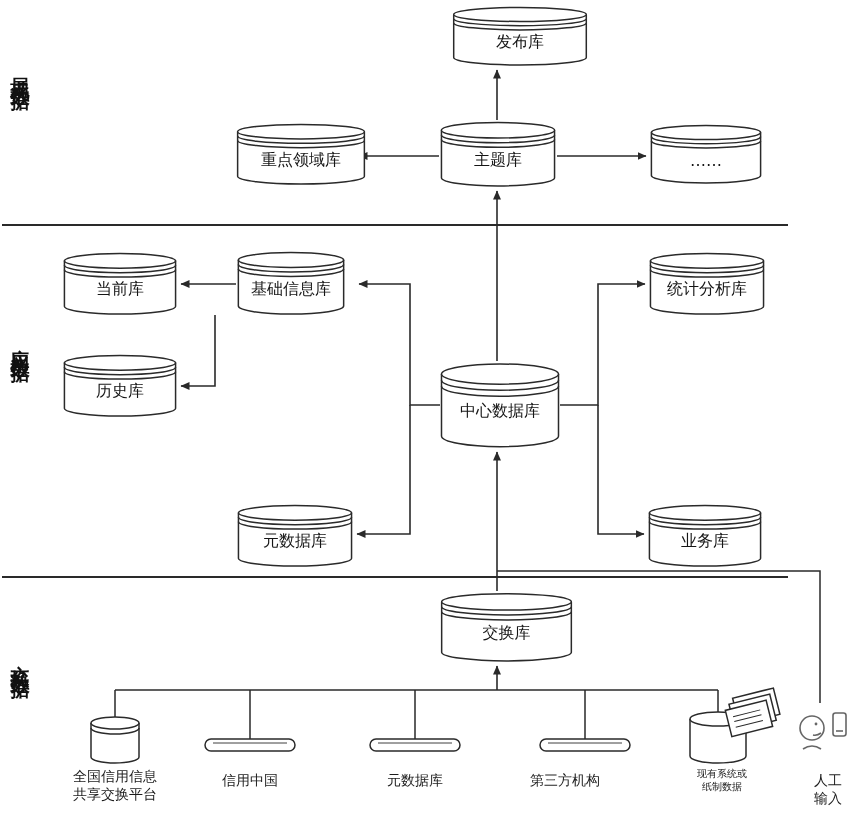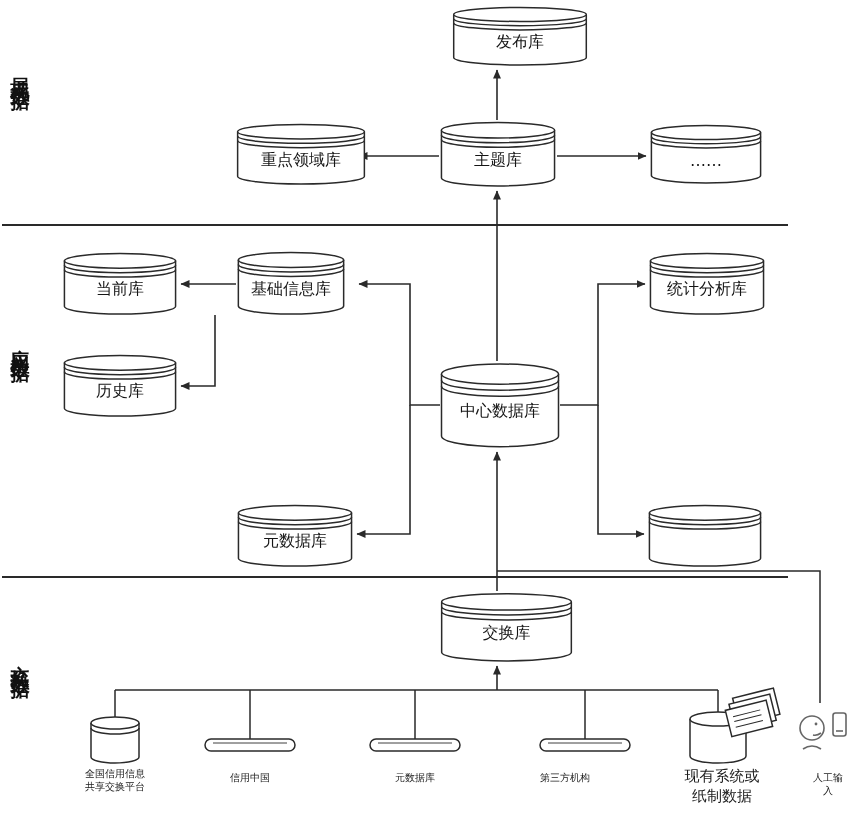--- a/index.html
+++ b/index.html
@@ -13,24 +13,24 @@
   .cyl .lbl{
     position:absolute;left:0;right:0;top:16px;bottom:4px;
     display:flex;align-items:center;justify-content:center;
     font-size:16px;color:#151515;z-index:3;white-space:nowrap;
   }
   .seclabel{
     position:absolute;z-index:2;writing-mode:vertical-rl;
     font-weight:bold;font-size:19px;letter-spacing:5px;color:#111;
   }
   .srclabel{
-    position:absolute;z-index:2;font-size:10px;color:#1c1c1c;text-align:center;
+    position:absolute;z-index:2;font-size:14px;color:#1c1c1c;text-align:center;
     white-space:pre-line;line-height:1.3;transform:translateX(-50%);
   }
-  .srclabel.big{font-size:15px;}
+  .srclabel.big{font-size:10px;}
 </style>
 </head>
 <body>
 
 <div class="stage">
 
   <svg class="wires" width="864" height="822" viewBox="0 0 864 822">
     <defs>
       <marker id="arr" markerUnits="userSpaceOnUse" markerWidth="10" markerHeight="9" refX="8.5" refY="4" orient="auto">
         <path d="M0,0 L9,4 L0,8 Z" fill="#2a2a2a"></path>
@@ -205,20 +205,21 @@
     <span class="lbl">元数据库</span>
   </div>
 
   <div class="cyl" style="left:648px;top:504px;width:114px;height:63px;">
     <svg class="shape" viewBox="0 0 120 64" preserveAspectRatio="none">
       <path d="M1.5,9 L1.5,55 A58.5,8 0 0 0 118.5,55 L118.5,9" fill="#fff" stroke="#2a2a2a" vector-effect="non-scaling-stroke" stroke-width="1.5"></path>
       <ellipse cx="60" cy="9" rx="58.5" ry="7.5" fill="#fff" stroke="#2a2a2a" vector-effect="non-scaling-stroke" stroke-width="1.5"></ellipse>
       <path d="M1.5,13.5 A58.5,7.5 0 0 0 118.5,13.5" fill="none" stroke="#2a2a2a" vector-effect="non-scaling-stroke" stroke-width="1.5"></path>
       <path d="M1.5,18 A58.5,7.5 0 0 0 118.5,18" fill="none" stroke="#2a2a2a" vector-effect="non-scaling-stroke" stroke-width="1.5"></path>
     </svg>
+    <span class="lbl">业务库</span>
   </div>
 
   <div class="cyl" style="left:440px;top:592px;width:133px;height:70px;">
     <svg class="shape" viewBox="0 0 120 64" preserveAspectRatio="none">
       <path d="M1.5,9 L1.5,55 A58.5,8 0 0 0 118.5,55 L118.5,9" fill="#fff" stroke="#2a2a2a" vector-effect="non-scaling-stroke" stroke-width="1.5"></path>
       <ellipse cx="60" cy="9" rx="58.5" ry="7.5" fill="#fff" stroke="#2a2a2a" vector-effect="non-scaling-stroke" stroke-width="1.5"></ellipse>
       <path d="M1.5,13.5 A58.5,7.5 0 0 0 118.5,13.5" fill="none" stroke="#2a2a2a" vector-effect="non-scaling-stroke" stroke-width="1.5"></path>
       <path d="M1.5,18 A58.5,7.5 0 0 0 118.5,18" fill="none" stroke="#2a2a2a" vector-effect="non-scaling-stroke" stroke-width="1.5"></path>
     </svg>
     <span class="lbl">交换库</span>

